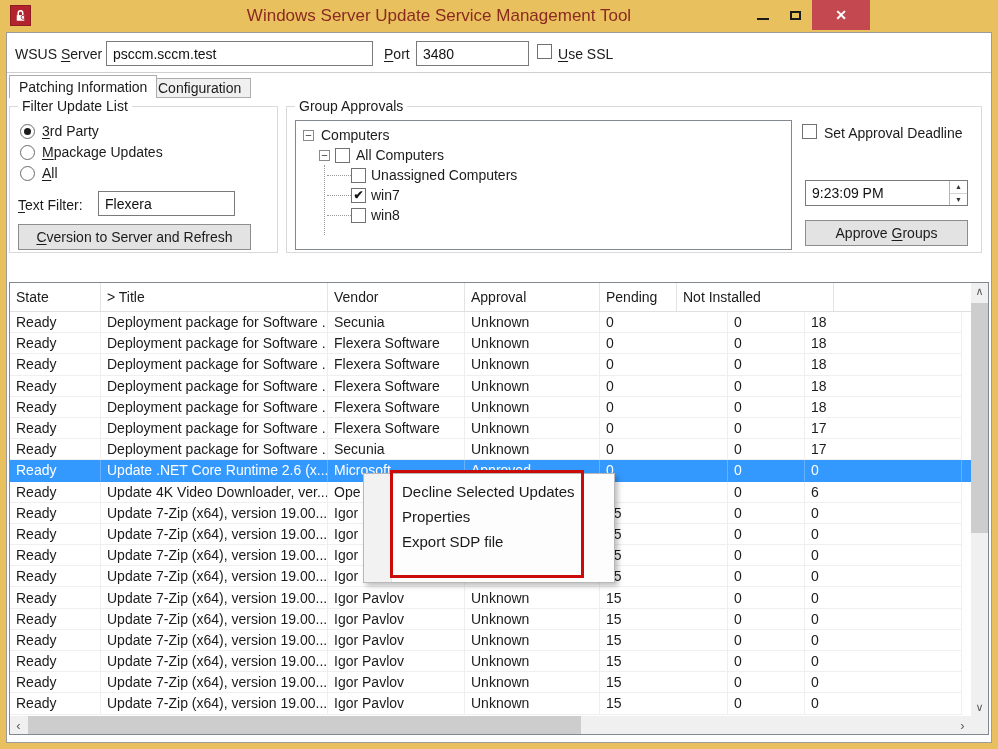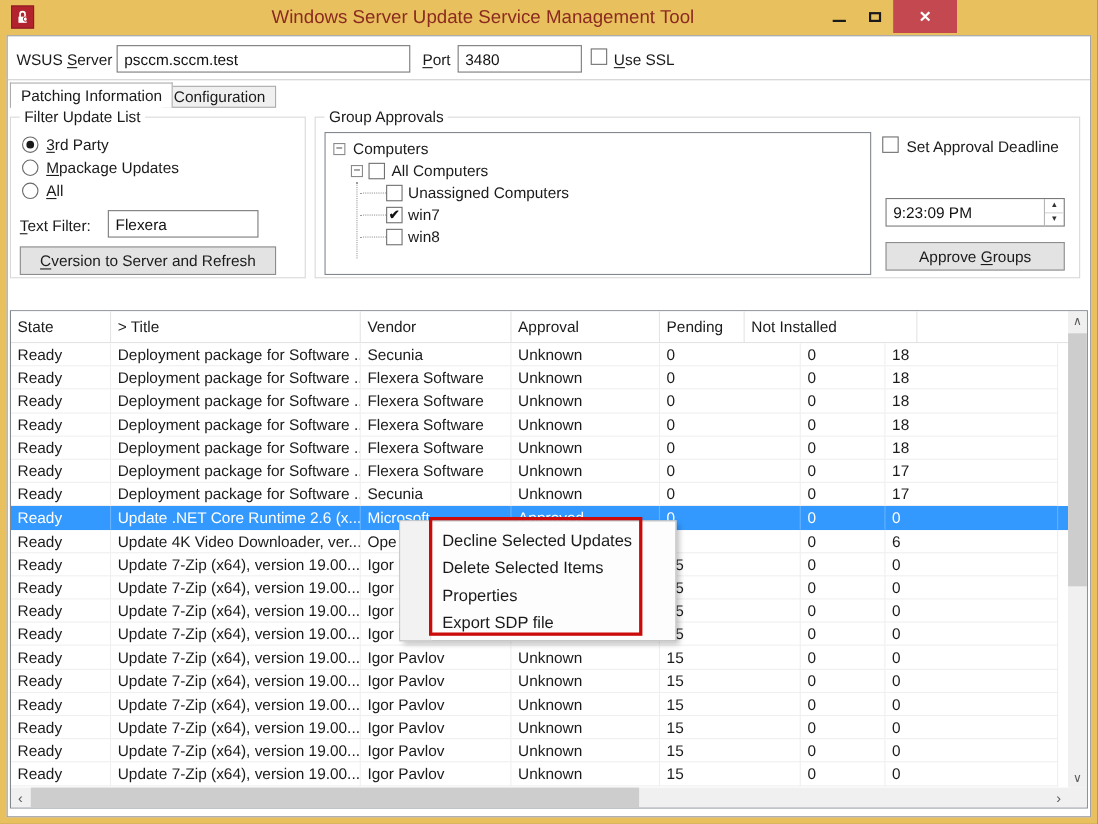--- a/index.html
+++ b/index.html
@@ -422,21 +422,20 @@
         <div class="arr left">‹</div>
         <div class="hthumb"></div>
         <div class="arr right">›</div>
       </div>
       <div class="corner"></div>
     </div>
 
     <div class="menu">
       <div class="menu-gutter"></div>
       <div class="mi">Decline Selected Updates</div>
-      <div class="mi">Delete Selected Items</div>
       <div class="mi">Properties</div>
       <div class="mi">Export SDP file</div>
     </div>
 
     <div class="annotation"></div>
 
   </div>
 </div>
 
 </body></html>

